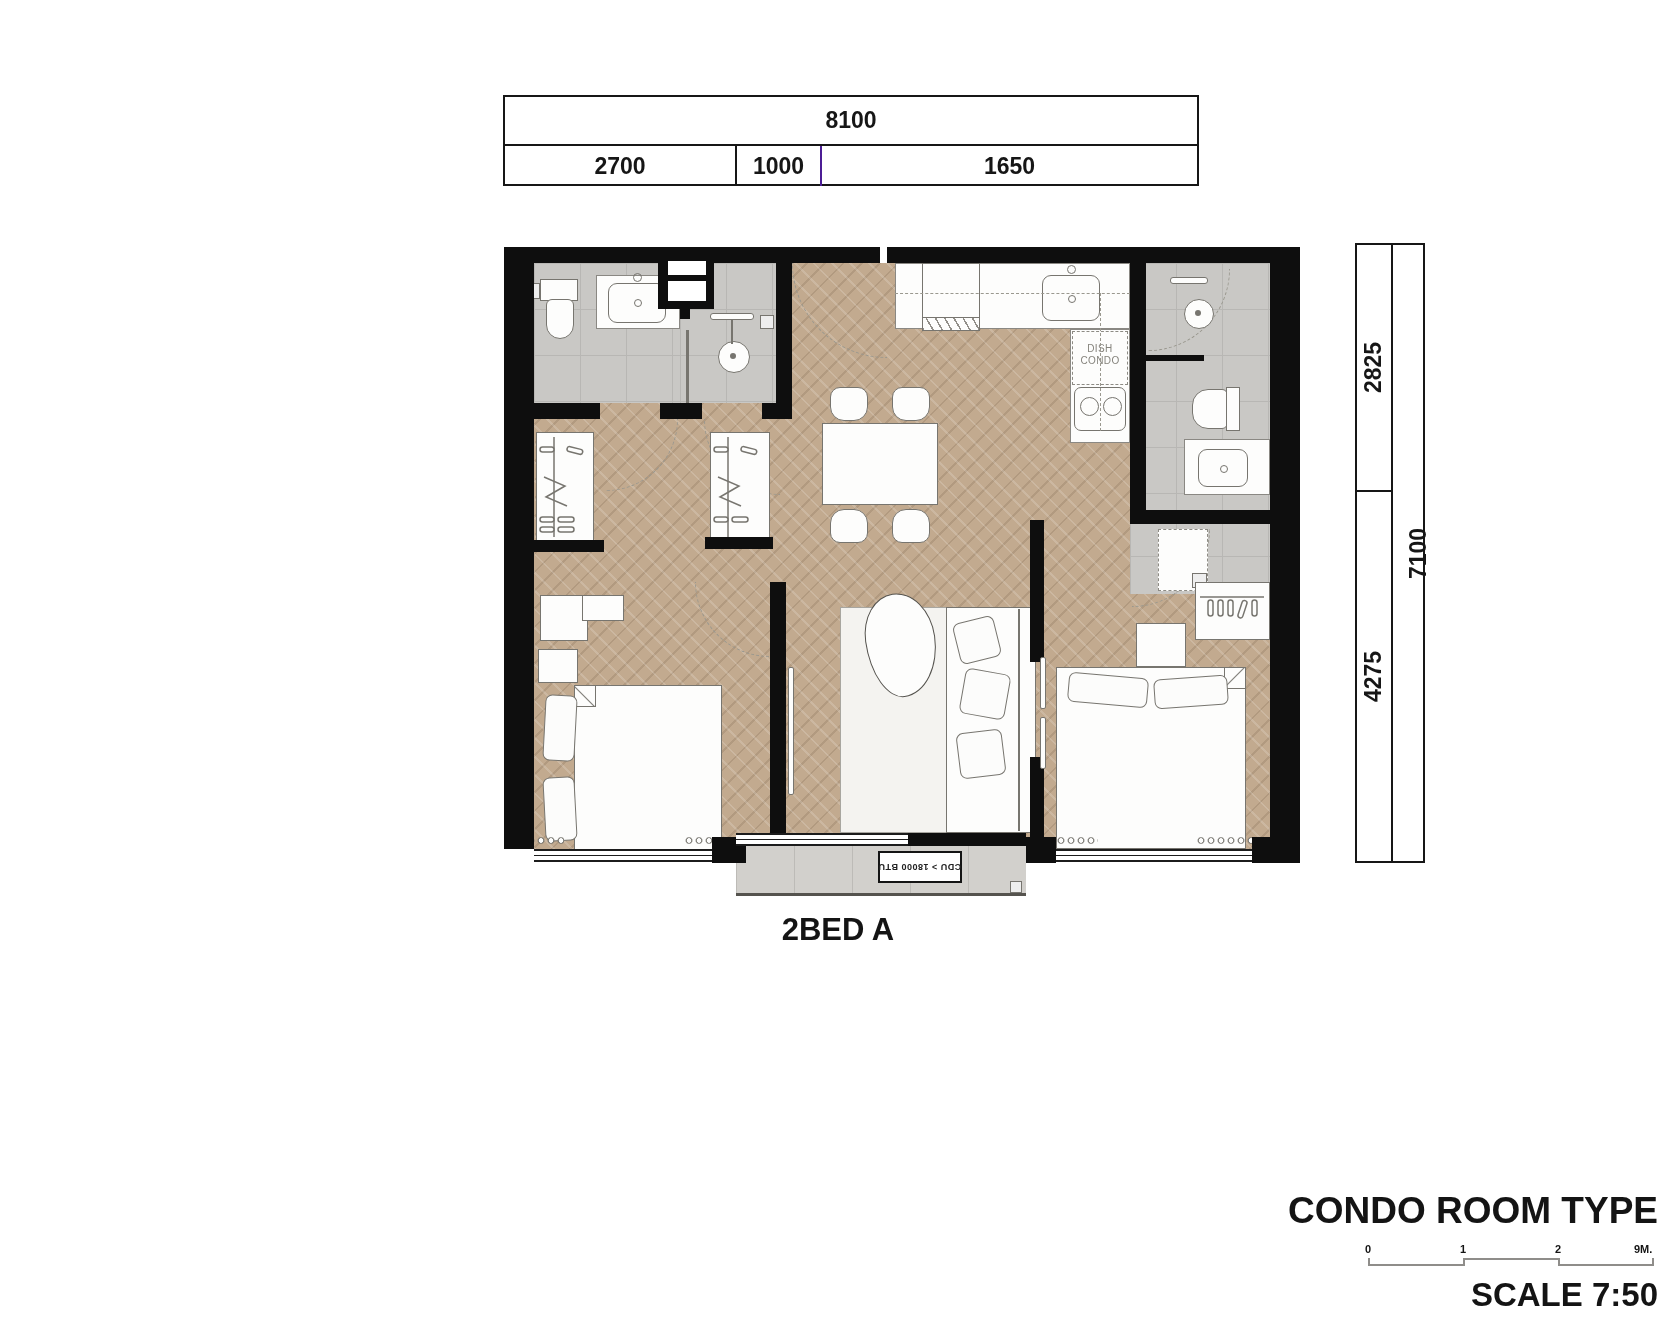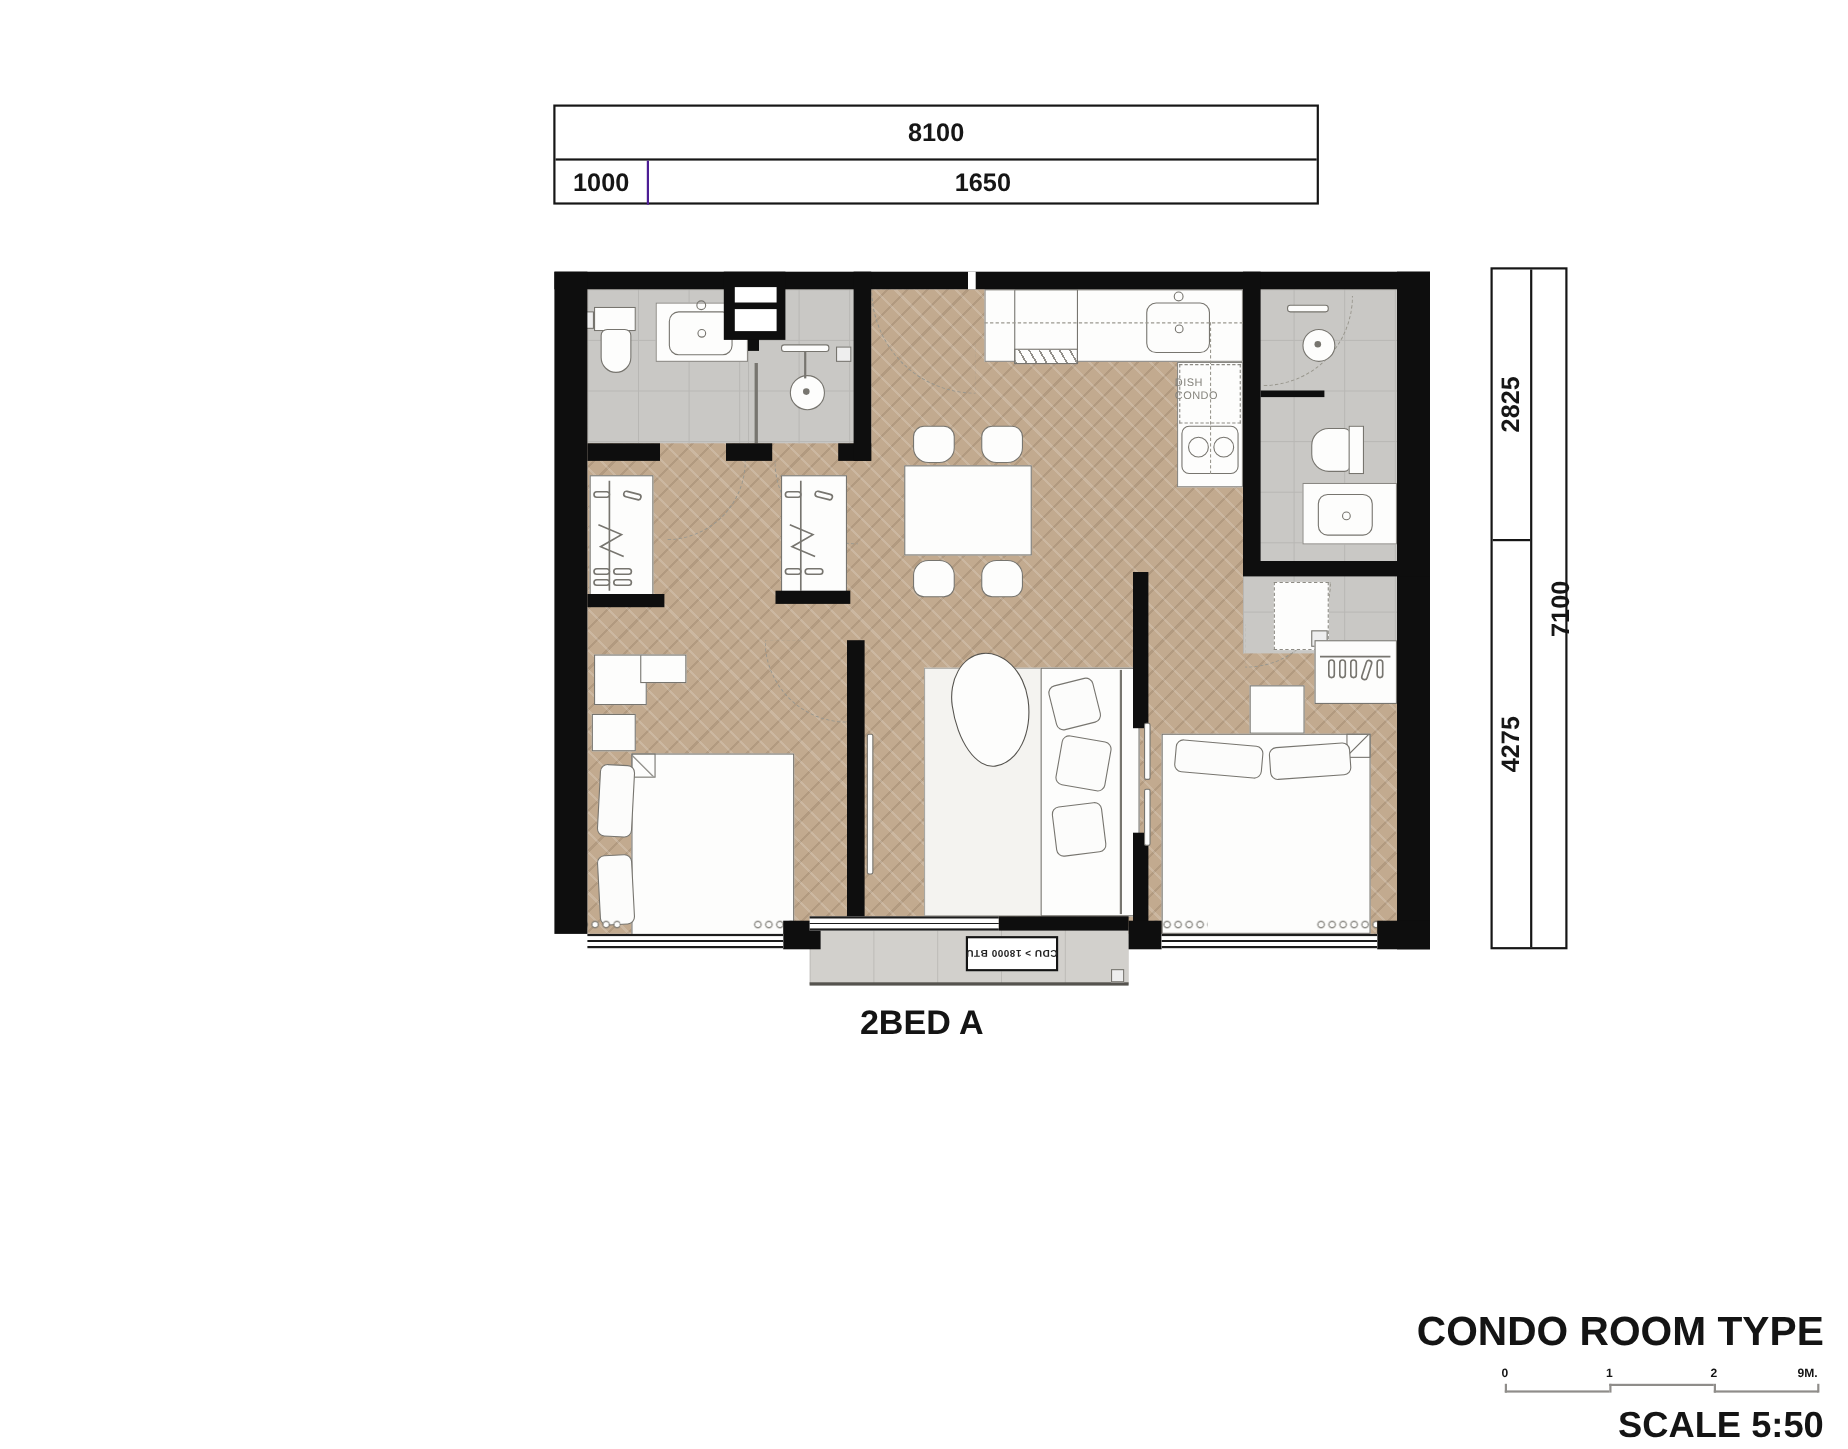--- a/index.html
+++ b/index.html
@@ -33,21 +33,21 @@
   .arc.br{border-right:1.5px dashed #9a988f;border-bottom:1.5px dashed #9a988f;border-radius:0 0 100% 0;}
   .window{position:absolute;background:#fff;border-top:2px solid #1c1c1c;border-bottom:2px solid #1c1c1c;
     background-image:linear-gradient(to bottom,transparent 42%,#1c1c1c 42%,#1c1c1c 58%,transparent 58%);box-sizing:border-box;}
   .curtain{position:absolute;height:11px;
     background-image:radial-gradient(circle 3.5px at 5px 5.5px,#fdfdfc 2px,#77756f 2.6px,transparent 4px);
     background-size:10px 11px;background-repeat:repeat-x;}
   .pillow{position:absolute;background:#fcfcfb;border:1px solid #77756f;border-radius:7px;box-sizing:border-box;}
   .chair{position:absolute;background:#fdfdfc;border:1px solid #77756f;border-radius:10px 10px 14px 14px;box-sizing:border-box;}
   .fold{position:absolute;width:22px;height:22px;
     background:linear-gradient(45deg,#fdfdfc 44%,#77756f 47%,#fdfdfc 51%);border:1px solid #77756f;box-sizing:border-box;}
-  .tinytxt{position:absolute;color:#85837c;font-size:10px;line-height:1.18;text-align:left;letter-spacing:.4px;}
+  .tinytxt{position:absolute;color:#85837c;font-size:10px;line-height:1.18;text-align:center;letter-spacing:.4px;}
   
   .unitname{position:absolute;left:638px;top:912px;width:400px;text-align:center;
             font-weight:bold;font-size:31px;color:#141414;}
   .unitarea{position:absolute;left:638px;top:951px;width:400px;text-align:center;
             font-weight:bold;font-size:29px;color:#141414;}
   .ftitle{position:absolute;left:1180px;top:1190px;width:478px;text-align:right;
           font-weight:bold;font-size:37px;color:#141414;}
   .fscale{position:absolute;left:1180px;top:1276px;width:478px;text-align:right;
           font-weight:bold;font-size:33px;color:#141414;}
   .sbar{position:absolute;left:1368px;top:1243px;width:286px;height:30px;}
@@ -60,20 +60,23 @@
 </head>
 <body>
 
 <div id="canvas">
 
   <div class="dimtable" style="left:503px;top:95px;width:696px;height:91px;">
     <div class="dimcell" style="width:100%;height:49px;border-bottom:2px solid #161616;">
         <span>8100</span>
       </div>
     <div style="display:flex;height:40px;">
+      <div class="dimcell" style="width:232px;border-right:2px solid #161616;">
+          <span>2700</span>
+        </div>
       <div class="dimcell" style="width:85px;border-right:2px solid #4c1d95;">
           <span>1000</span>
         </div>
       <div class="dimcell" style="flex:1;">
           <span>1650</span>
         </div>
     </div>
   </div>
 
   <div class="dimtable" style="left:1355px;top:243px;width:70px;height:620px;display:flex;">
@@ -273,15 +276,15 @@
     <span class="tick" style="left:187px;">2</span>
     <span class="tick" style="left:266px;">9M.</span>
     <div class="vt" style="left:0;top:15px;height:8px;"></div>
     <div class="vt" style="left:95px;top:15px;height:8px;"></div>
     <div class="vt" style="left:190px;top:15px;height:8px;"></div>
     <div class="vt" style="left:284px;top:15px;height:8px;"></div>
     <div class="seg" style="left:0;top:21px;width:95px;"></div>
     <div class="seg" style="left:95px;top:15px;width:95px;"></div>
     <div class="seg" style="left:190px;top:21px;width:95px;"></div>
   </div>
-  <div class="fscale">SCALE 5:50</div>
+  <div class="fscale">SCALE 7:50</div>
 
 </div>
 
 </body></html>

